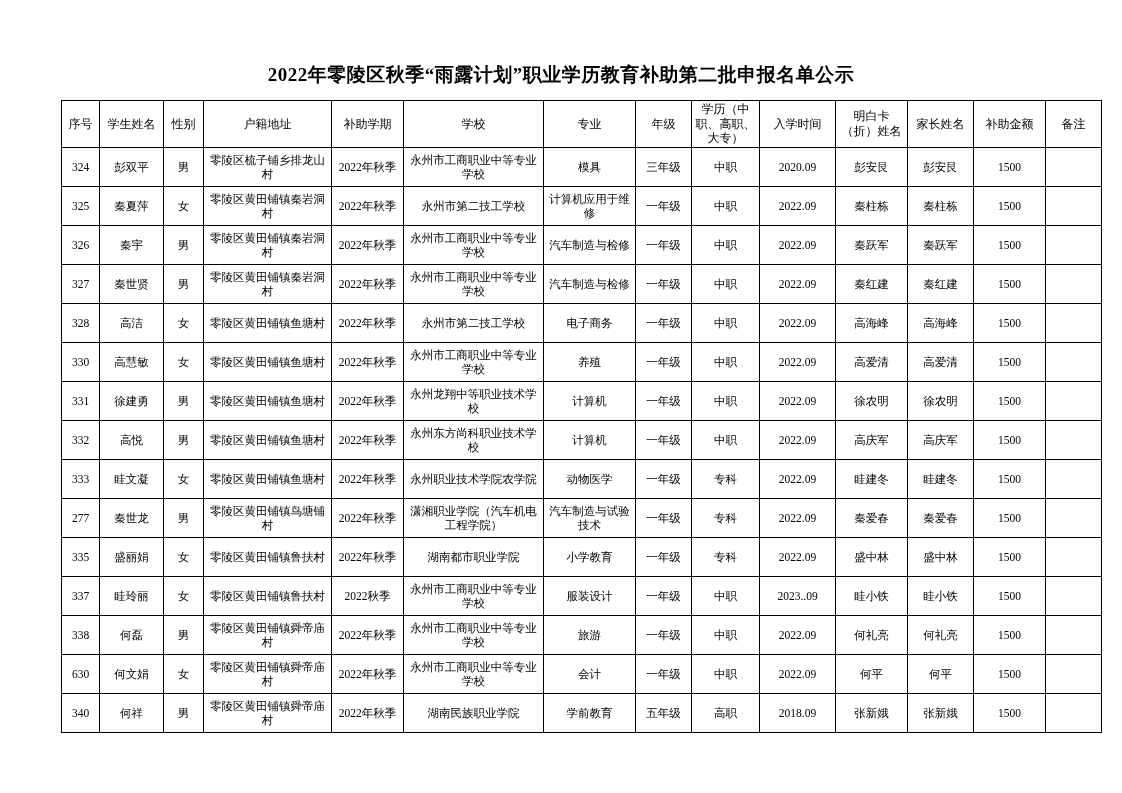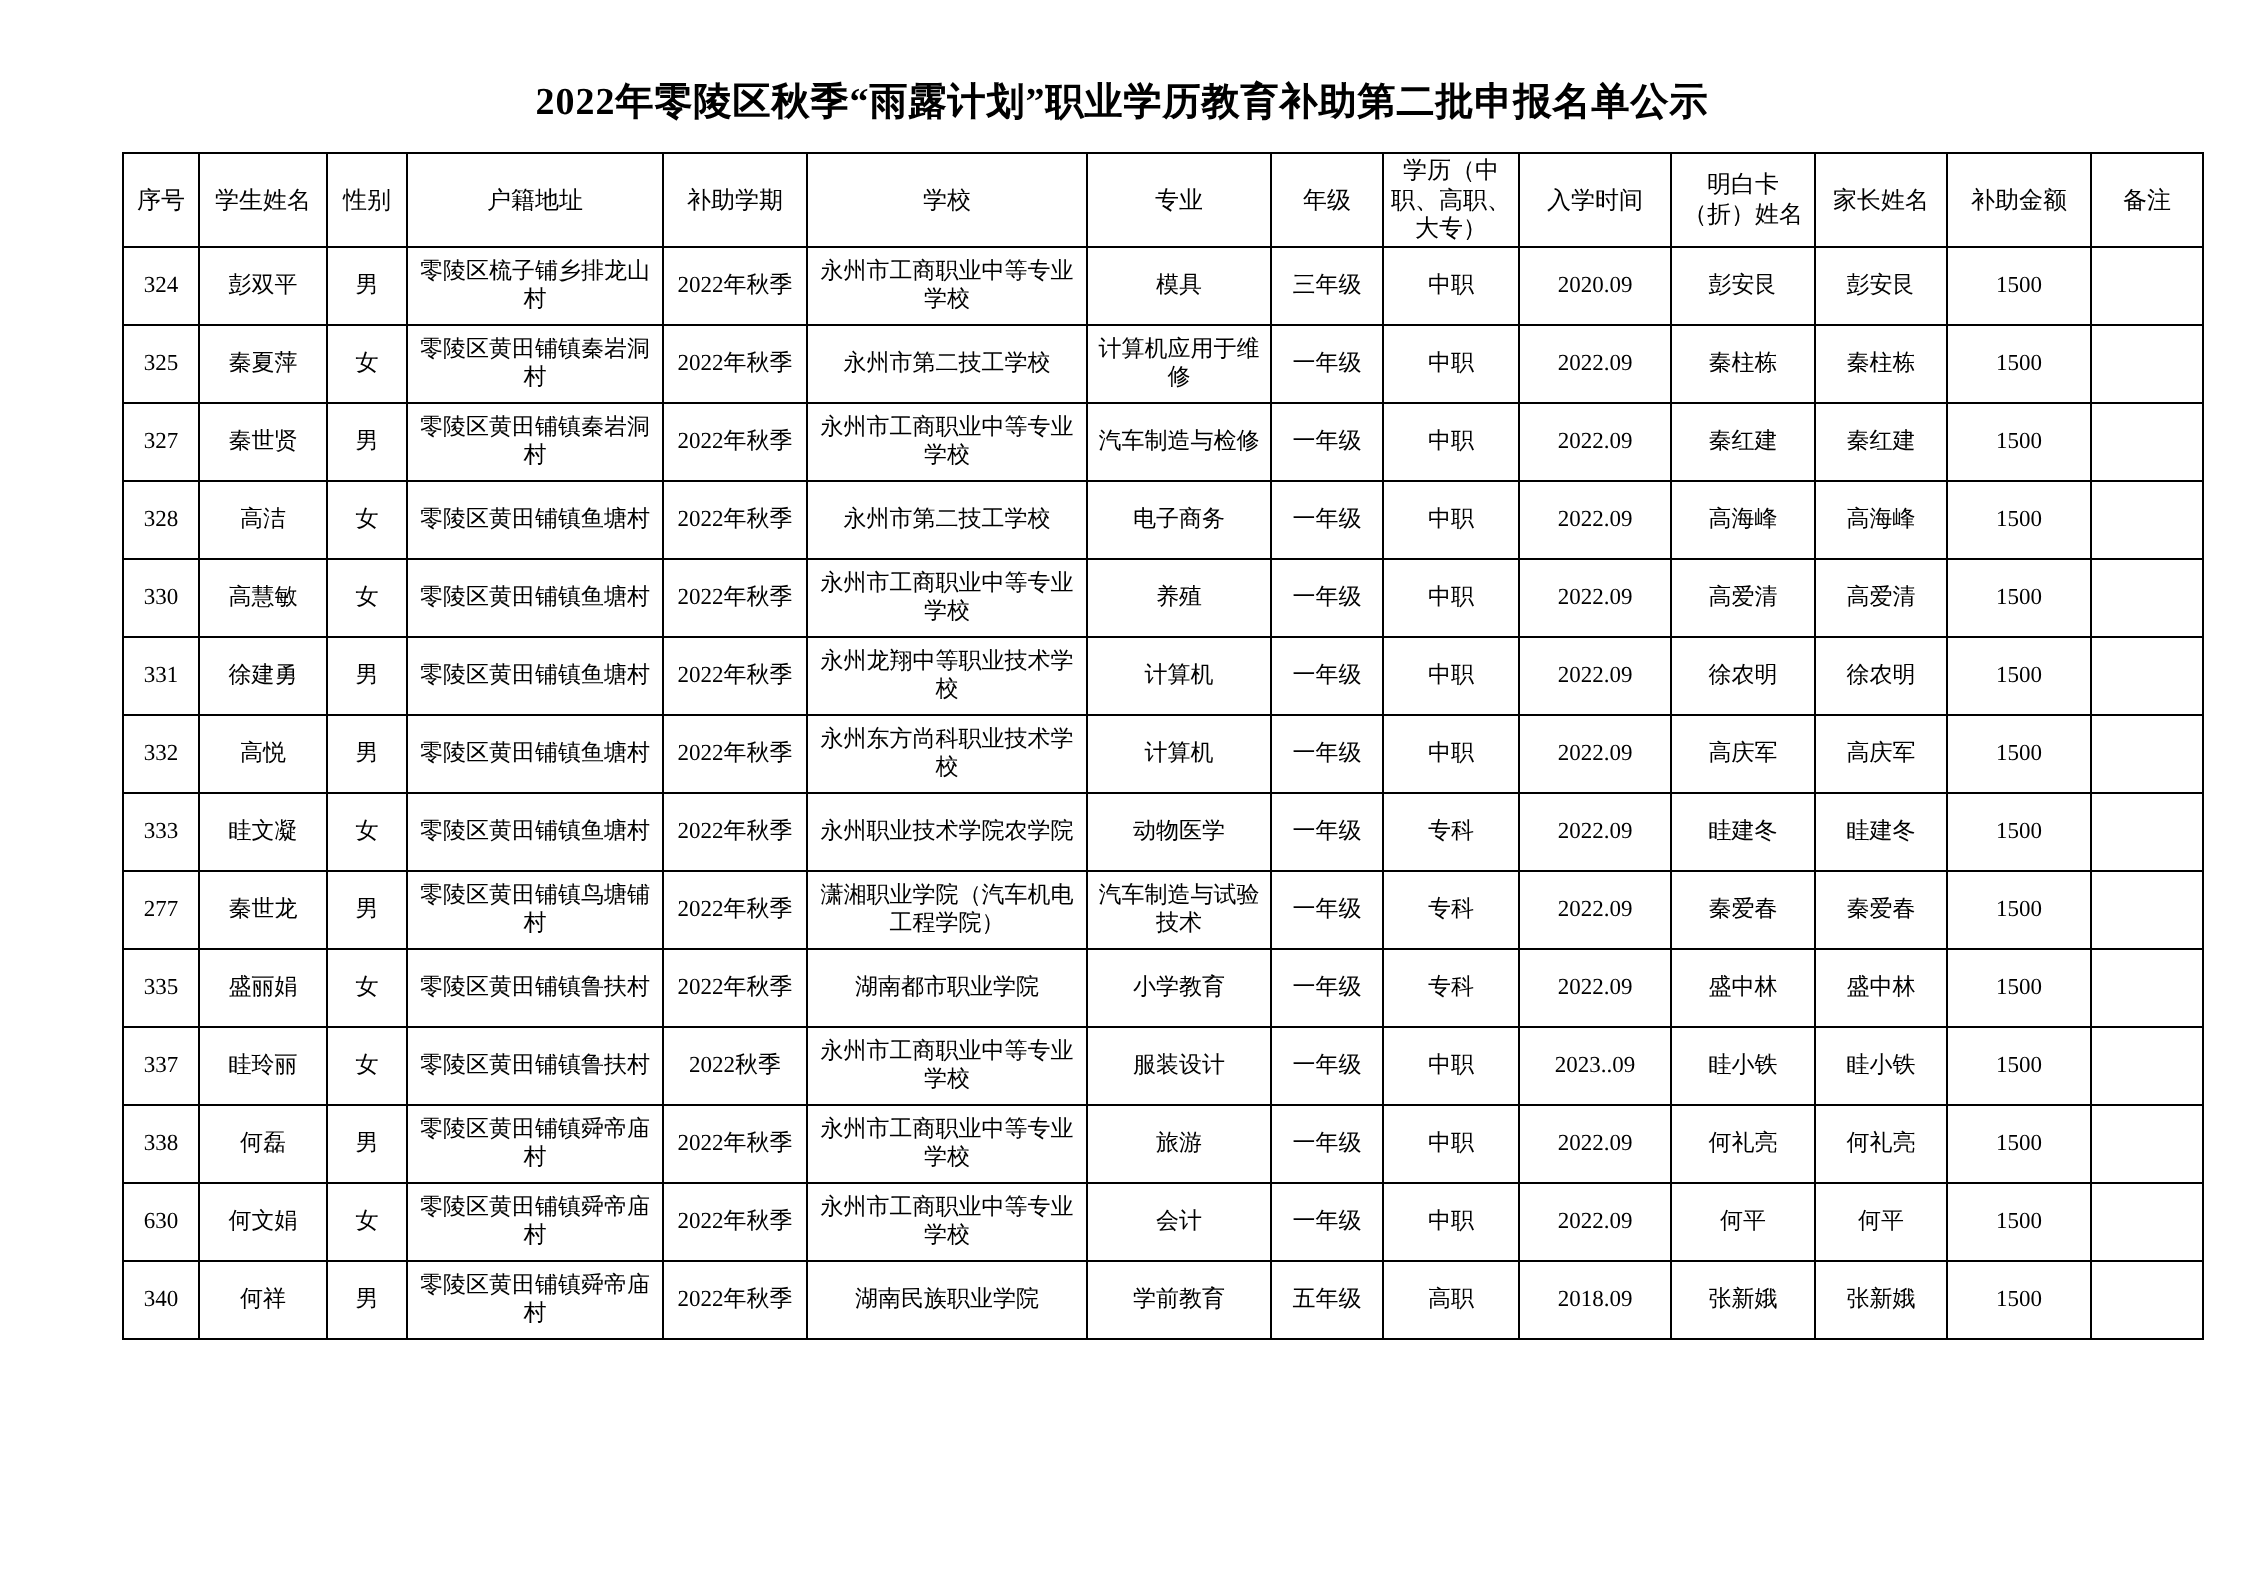--- a/index.html
+++ b/index.html
@@ -19,21 +19,21 @@
     width: 1122px;
     height: 793px;
     box-sizing: border-box;
     padding: 0;
   }
   .doc-title {
     text-align: center;
     font-size: 19px;
     font-weight: bold;
     letter-spacing: 0.5px;
-    margin-top: 38px;
+    margin-top: 62px;
     margin-bottom: 12px;
     font-family: "Liberation Serif", "DejaVu Serif", serif;
   }
   .table-wrap {
     margin: 0 auto;
     width: 1000px;
   }
   table.main {
     border-collapse: collapse;
     table-layout: fixed;
@@ -143,20 +143,36 @@
             <td>计算机应用于维修</td>
             <td>一年级</td>
             <td>中职</td>
             <td>2022.09</td>
             <td>秦柱栋</td>
             <td>秦柱栋</td>
             <td>1500</td>
             <td></td>
           </tr>
           <tr>
+            <td>326</td>
+            <td>秦宇</td>
+            <td>男</td>
+            <td>零陵区黄田铺镇秦岩洞村</td>
+            <td>2022年秋季</td>
+            <td>永州市工商职业中等专业学校</td>
+            <td>汽车制造与检修</td>
+            <td>一年级</td>
+            <td>中职</td>
+            <td>2022.09</td>
+            <td>秦跃军</td>
+            <td>秦跃军</td>
+            <td>1500</td>
+            <td></td>
+          </tr>
+          <tr>
             <td>327</td>
             <td>秦世贤</td>
             <td>男</td>
             <td>零陵区黄田铺镇秦岩洞村</td>
             <td>2022年秋季</td>
             <td>永州市工商职业中等专业学校</td>
             <td>汽车制造与检修</td>
             <td>一年级</td>
             <td>中职</td>
             <td>2022.09</td>

